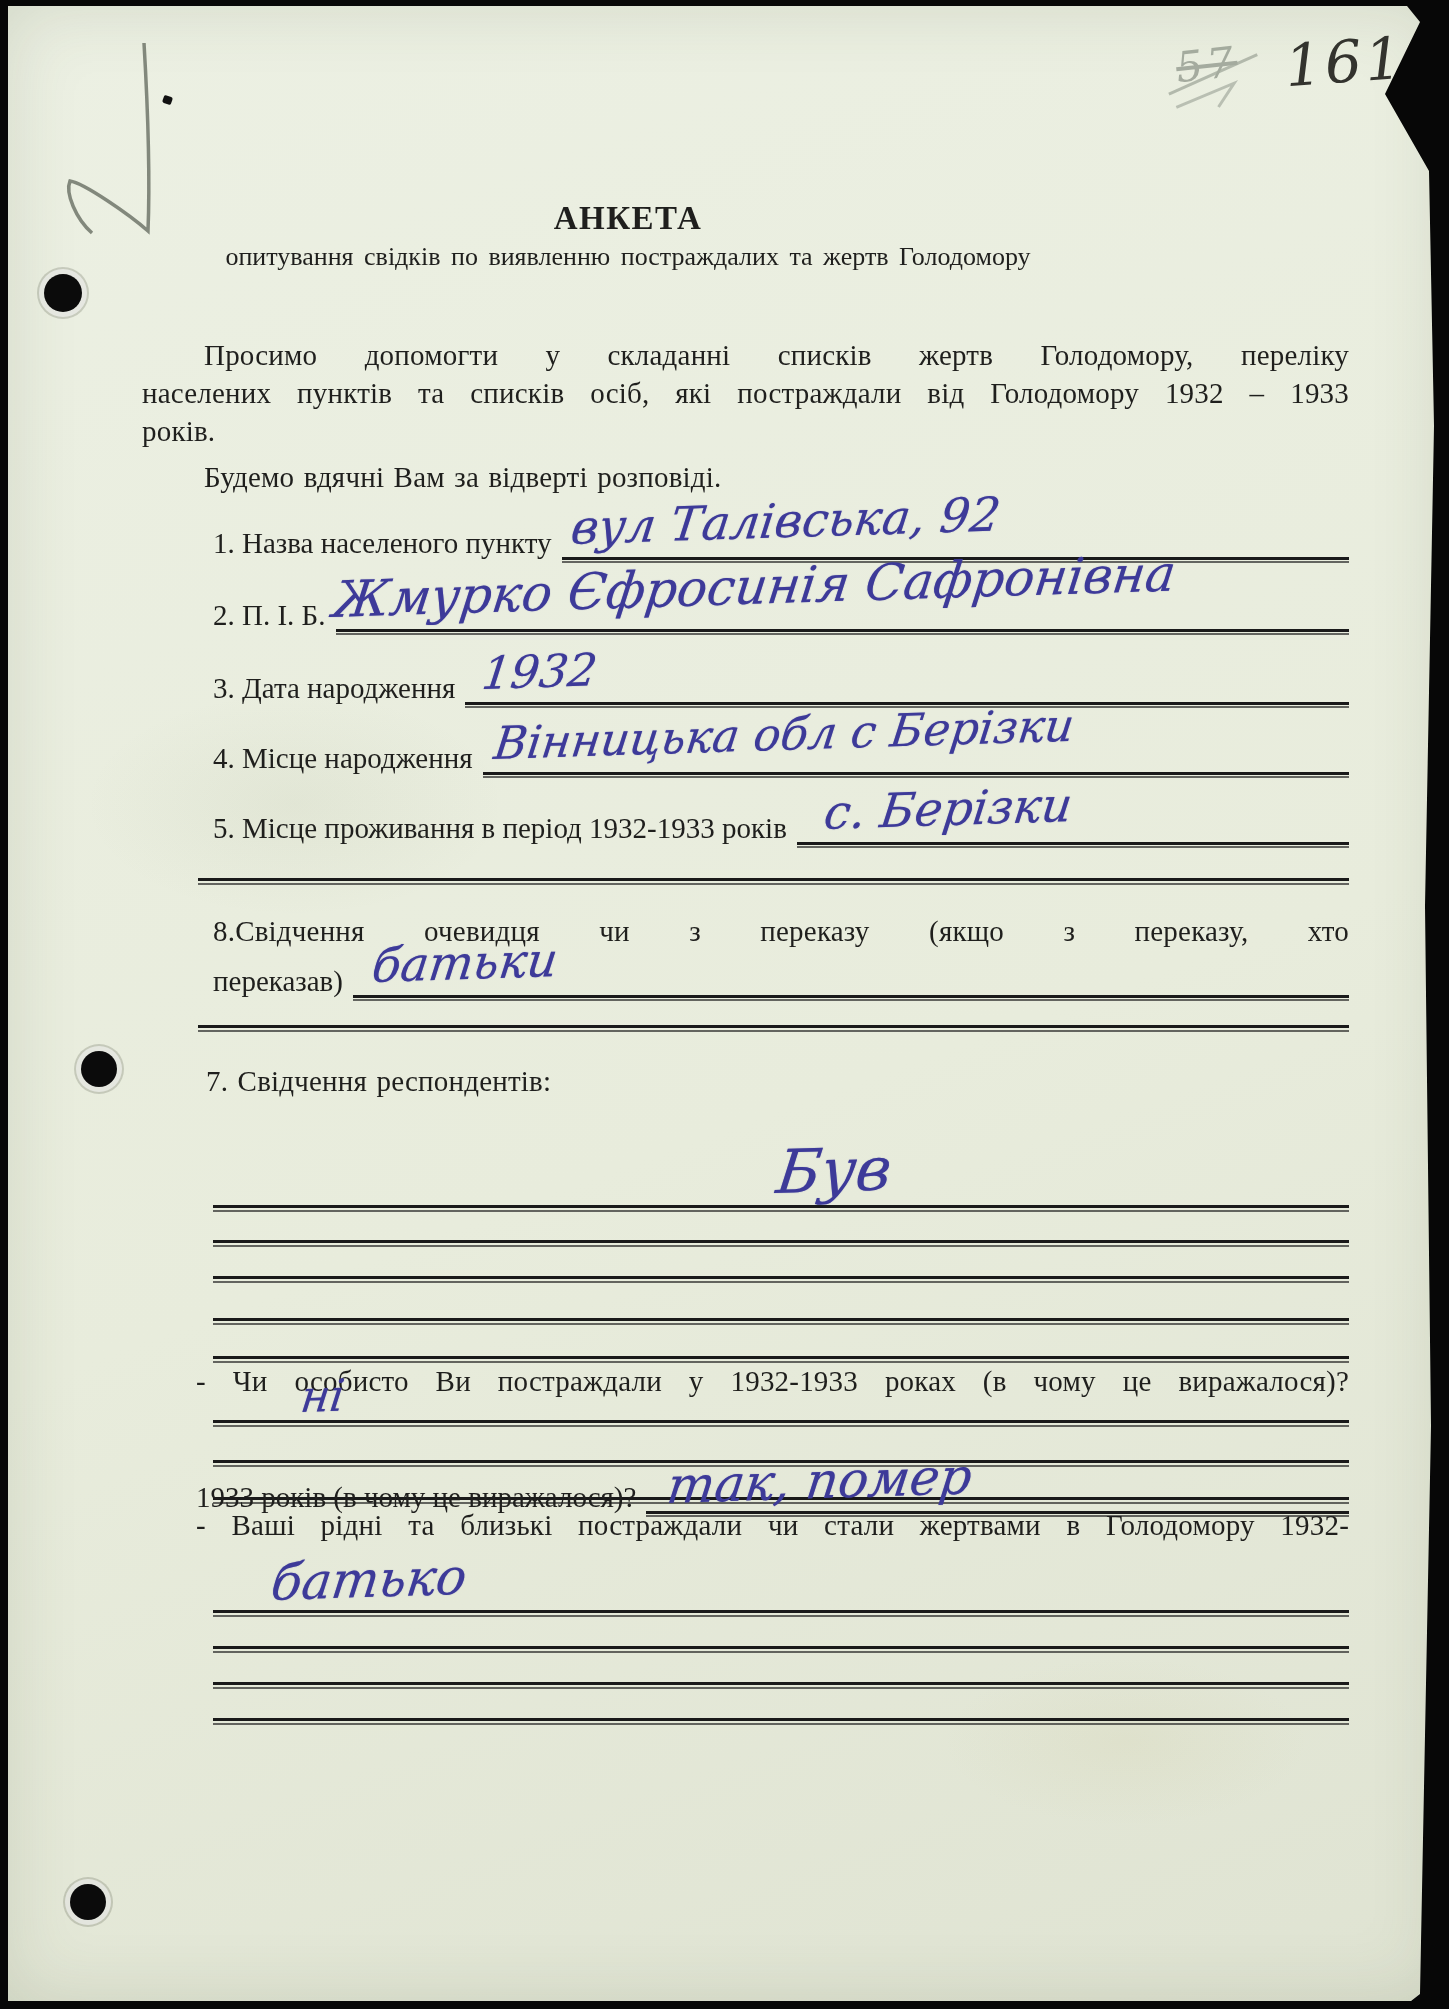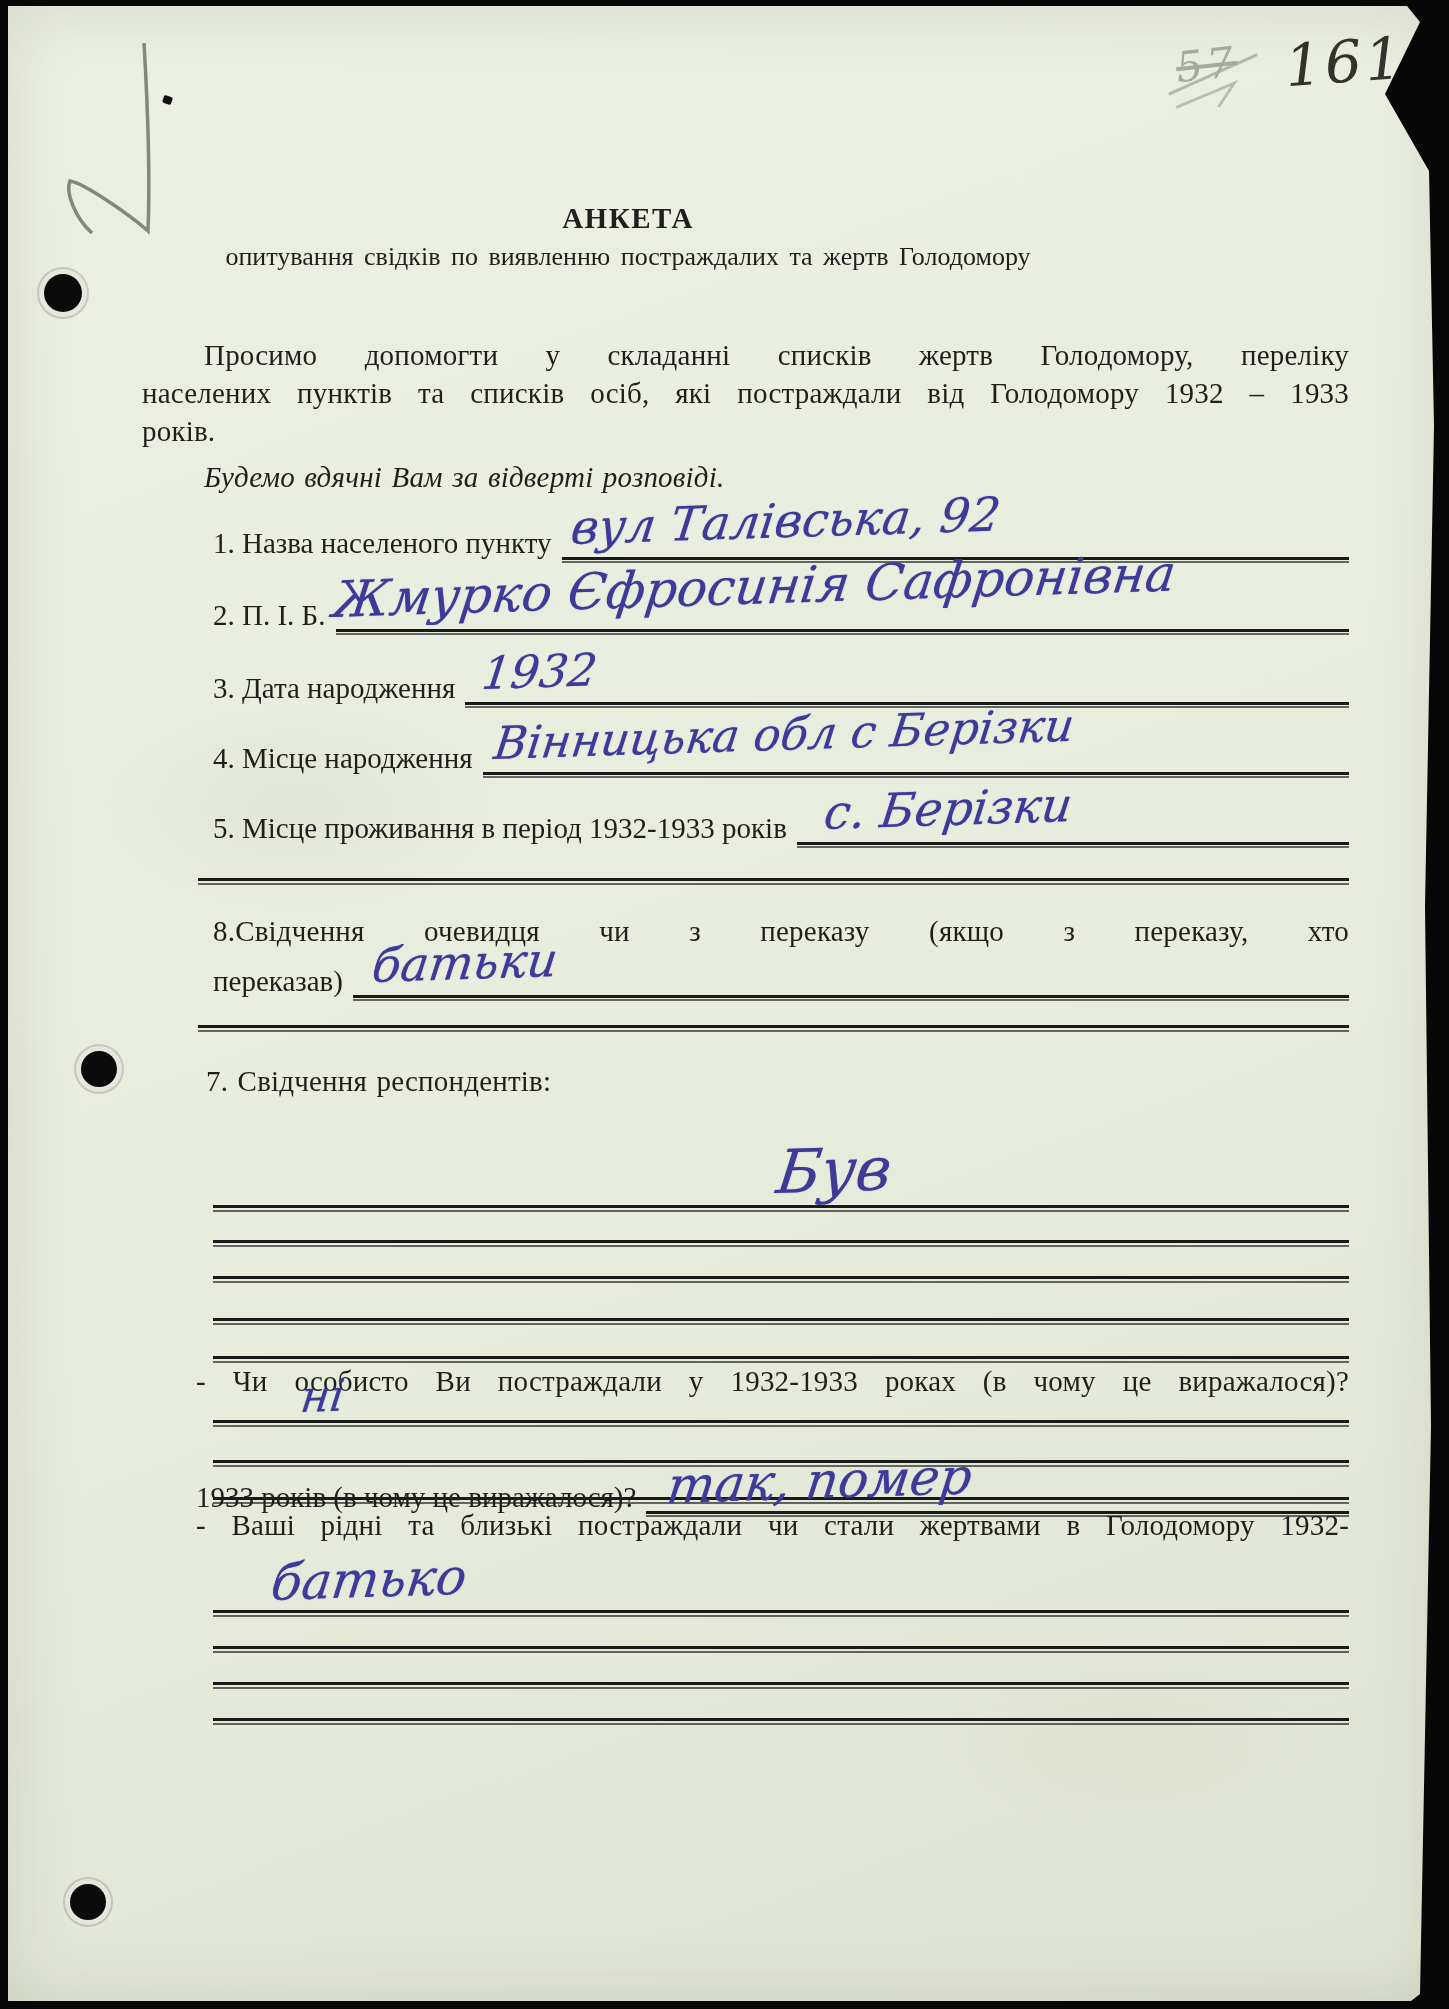--- a/index.html
+++ b/index.html
@@ -19,27 +19,27 @@
   
   .hole{position:absolute;border-radius:50%;background:#0b0b0b;
     box-shadow:0 0 0 5px rgba(255,255,255,.55),0 0 0 7px rgba(90,95,80,.25);}
   #hole1{left:36px;top:268px;width:38px;height:38px;}
   #hole2{left:73px;top:1045px;width:36px;height:36px;}
   #hole3{left:62px;top:1878px;width:36px;height:36px;}
 
   
   .print{font-size:29px;line-height:38px;letter-spacing:.2px;word-spacing:2px;}
   #hdr{position:absolute;left:120px;top:192px;width:1000px;text-align:center;}
-  .title{font-size:29px;font-weight:bold;letter-spacing:1.5px;line-height:40px;}
+  .title{font-size:33px;font-weight:bold;letter-spacing:1.5px;line-height:40px;}
   .sub{font-size:26px;line-height:37px;word-spacing:4px;}
 
   #intro{position:absolute;left:134px;right:92px;top:330px;}
   .jline{text-align:justify;text-align-last:justify;}
   .indent{text-indent:62px;}
-  #thanks{position:absolute;left:134px;right:92px;top:452px;font-style:italic;}
+  #thanks{position:absolute;left:134px;right:92px;top:452px;}
 
   
   .qrow{position:absolute;left:205px;right:92px;display:flex;align-items:flex-end;}
   .qlabel{white-space:nowrap;padding-right:10px;font-size:29px;}
   .aline{flex:1;position:relative;border-bottom:3px solid #1a1a1a;}
   .aline::after{content:'';position:absolute;left:0;right:0;bottom:-6px;
     border-bottom:2px solid rgba(28,28,28,.65);}
   #q1{top:494px;height:60px;} #q2{top:566px;height:60px;}
   #q3{top:639px;height:60px;} #q4{top:709px;height:60px;align-items:flex-end;}
   #q5{top:779px;height:60px;}

